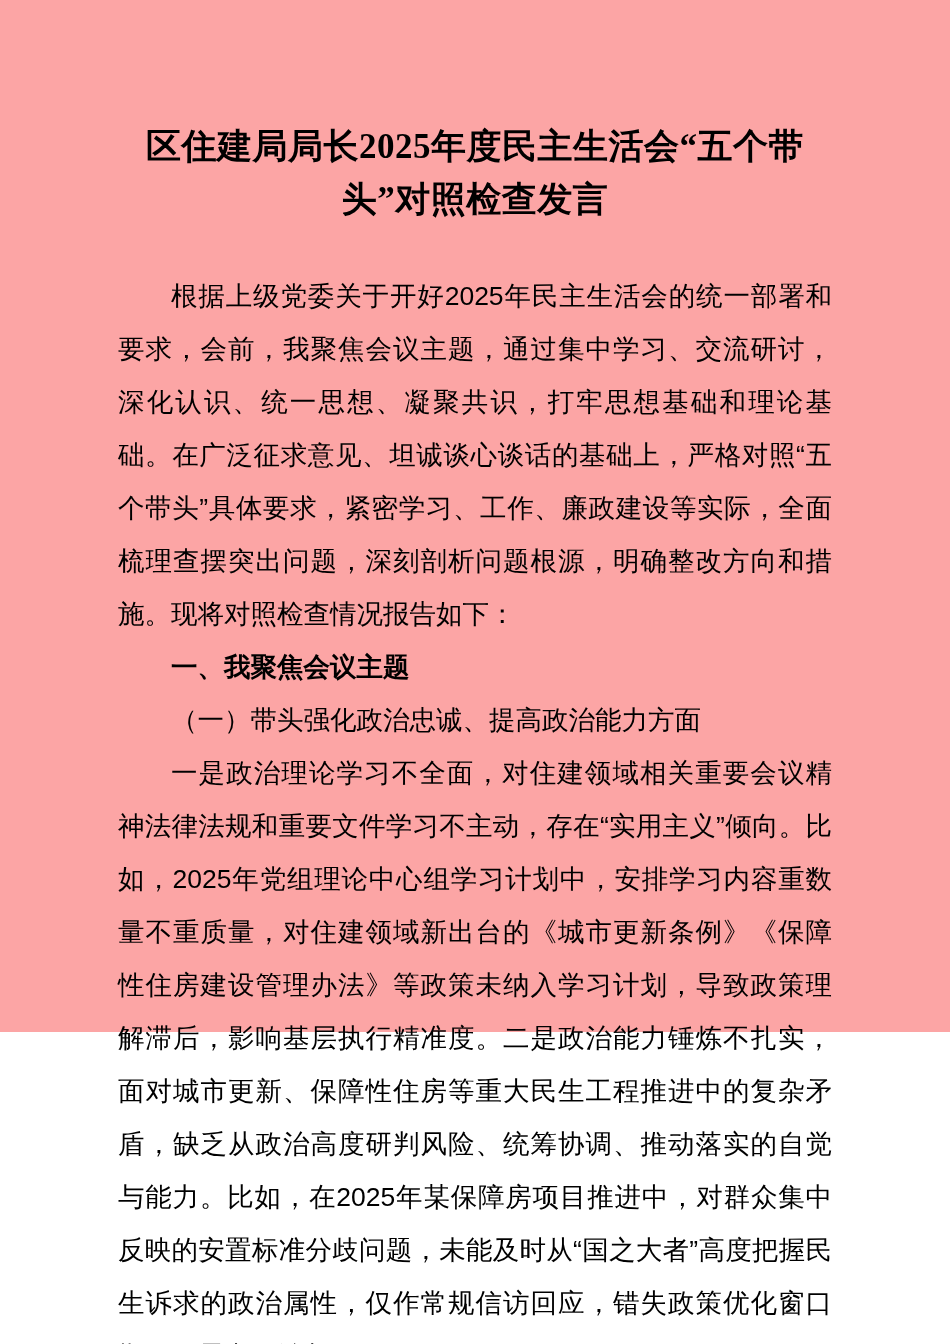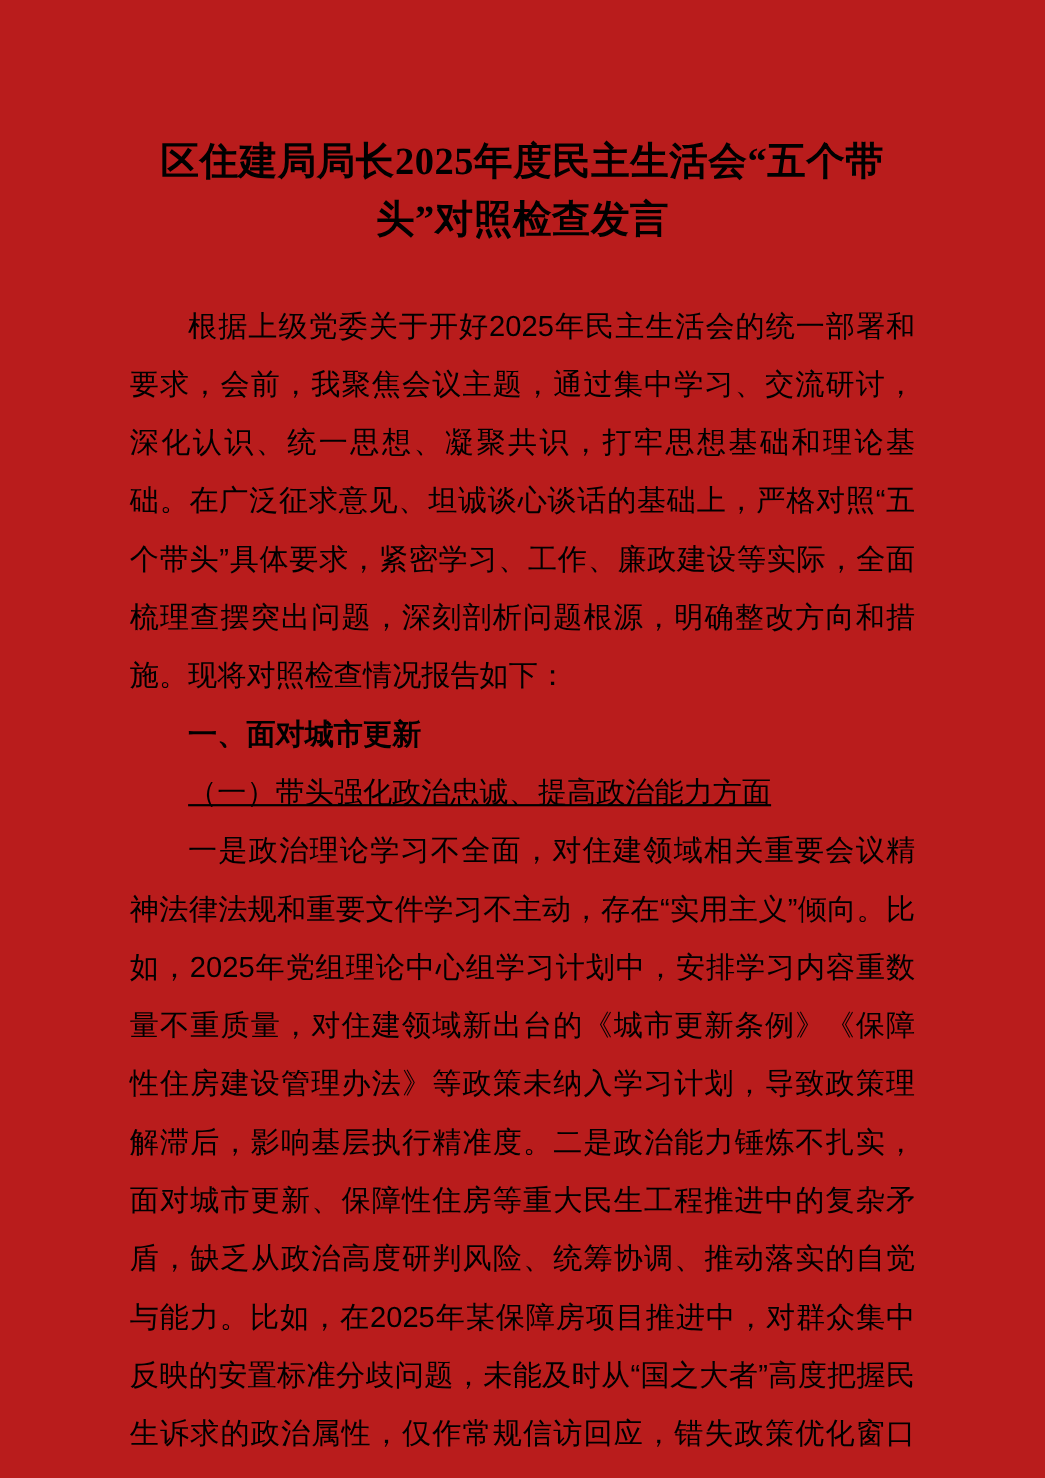--- a/index.html
+++ b/index.html
@@ -12,22 +12,22 @@
     height: 1344px;
     overflow: hidden;
     font-family: "Liberation Serif", "DejaVu Serif", serif;
     color: #000000;
     -webkit-font-smoothing: antialiased;
   }
 
   .page {
     position: relative;
     width: 950px;
-    height: 1344px;
-    background: #b91c1c;
+    height: 1032px;
+    background: #fca5a5;
     box-sizing: border-box;
     padding: 0 118px 0 118px;
   }
 
   
   .doc-title {
     margin: 0;
     padding: 0;
     text-align: center;
     font-family: "Liberation Serif", "DejaVu Serif", serif;
@@ -76,33 +76,32 @@
   .heading-2 {
     margin: 0;
     padding: 0;
     font-family: "Liberation Serif", "DejaVu Serif", serif;
     font-size: 26.5px;
     line-height: 53px;
     text-indent: 2em;
     color: #000000;
     text-align: left;
     word-break: break-all;
-    text-decoration: underline;
   }
 </style>
 </head>
 <body>
 
 <div class="page">
 
   <h1 class="doc-title">区住建局局长2025年度民主生活会“五个带头”对照检查发言</h1>
 
   <div class="title-gap"></div>
 
   <p class="para">根据上级党委关于开好2025年民主生活会的统一部署和要求，会前，我聚焦会议主题，通过集中学习、交流研讨，深化认识、统一思想、凝聚共识，打牢思想基础和理论基础。在广泛征求意见、坦诚谈心谈话的基础上，严格对照“五个带头”具体要求，紧密学习、工作、廉政建设等实际，全面梳理查摆突出问题，深刻剖析问题根源，明确整改方向和措施。现将对照检查情况报告如下：</p>
 
-  <p class="heading-1">一、面对城市更新</p>
+  <p class="heading-1">一、我聚焦会议主题</p>
 
   <p class="heading-2">（一）带头强化政治忠诚、提高政治能力方面</p>
 
   <p class="para">一是政治理论学习不全面，对住建领域相关重要会议精神法律法规和重要文件学习不主动，存在“实用主义”倾向。比如，2025年党组理论中心组学习计划中，安排学习内容重数量不重质量，对住建领域新出台的《城市更新条例》《保障性住房建设管理办法》等政策未纳入学习计划，导致政策理解滞后，影响基层执行精准度。二是政治能力锤炼不扎实，面对城市更新、保障性住房等重大民生工程推进中的复杂矛盾，缺乏从政治高度研判风险、统筹协调、推动落实的自觉与能力。比如，在2025年某保障房项目推进中，对群众集中反映的安置标准分歧问题，未能及时从“国之大者”高度把握民生诉求的政治属性，仅作常规信访回应，错失政策优化窗口期，暴露出政治判</p>
 
 </div>
 
 </body></html>

